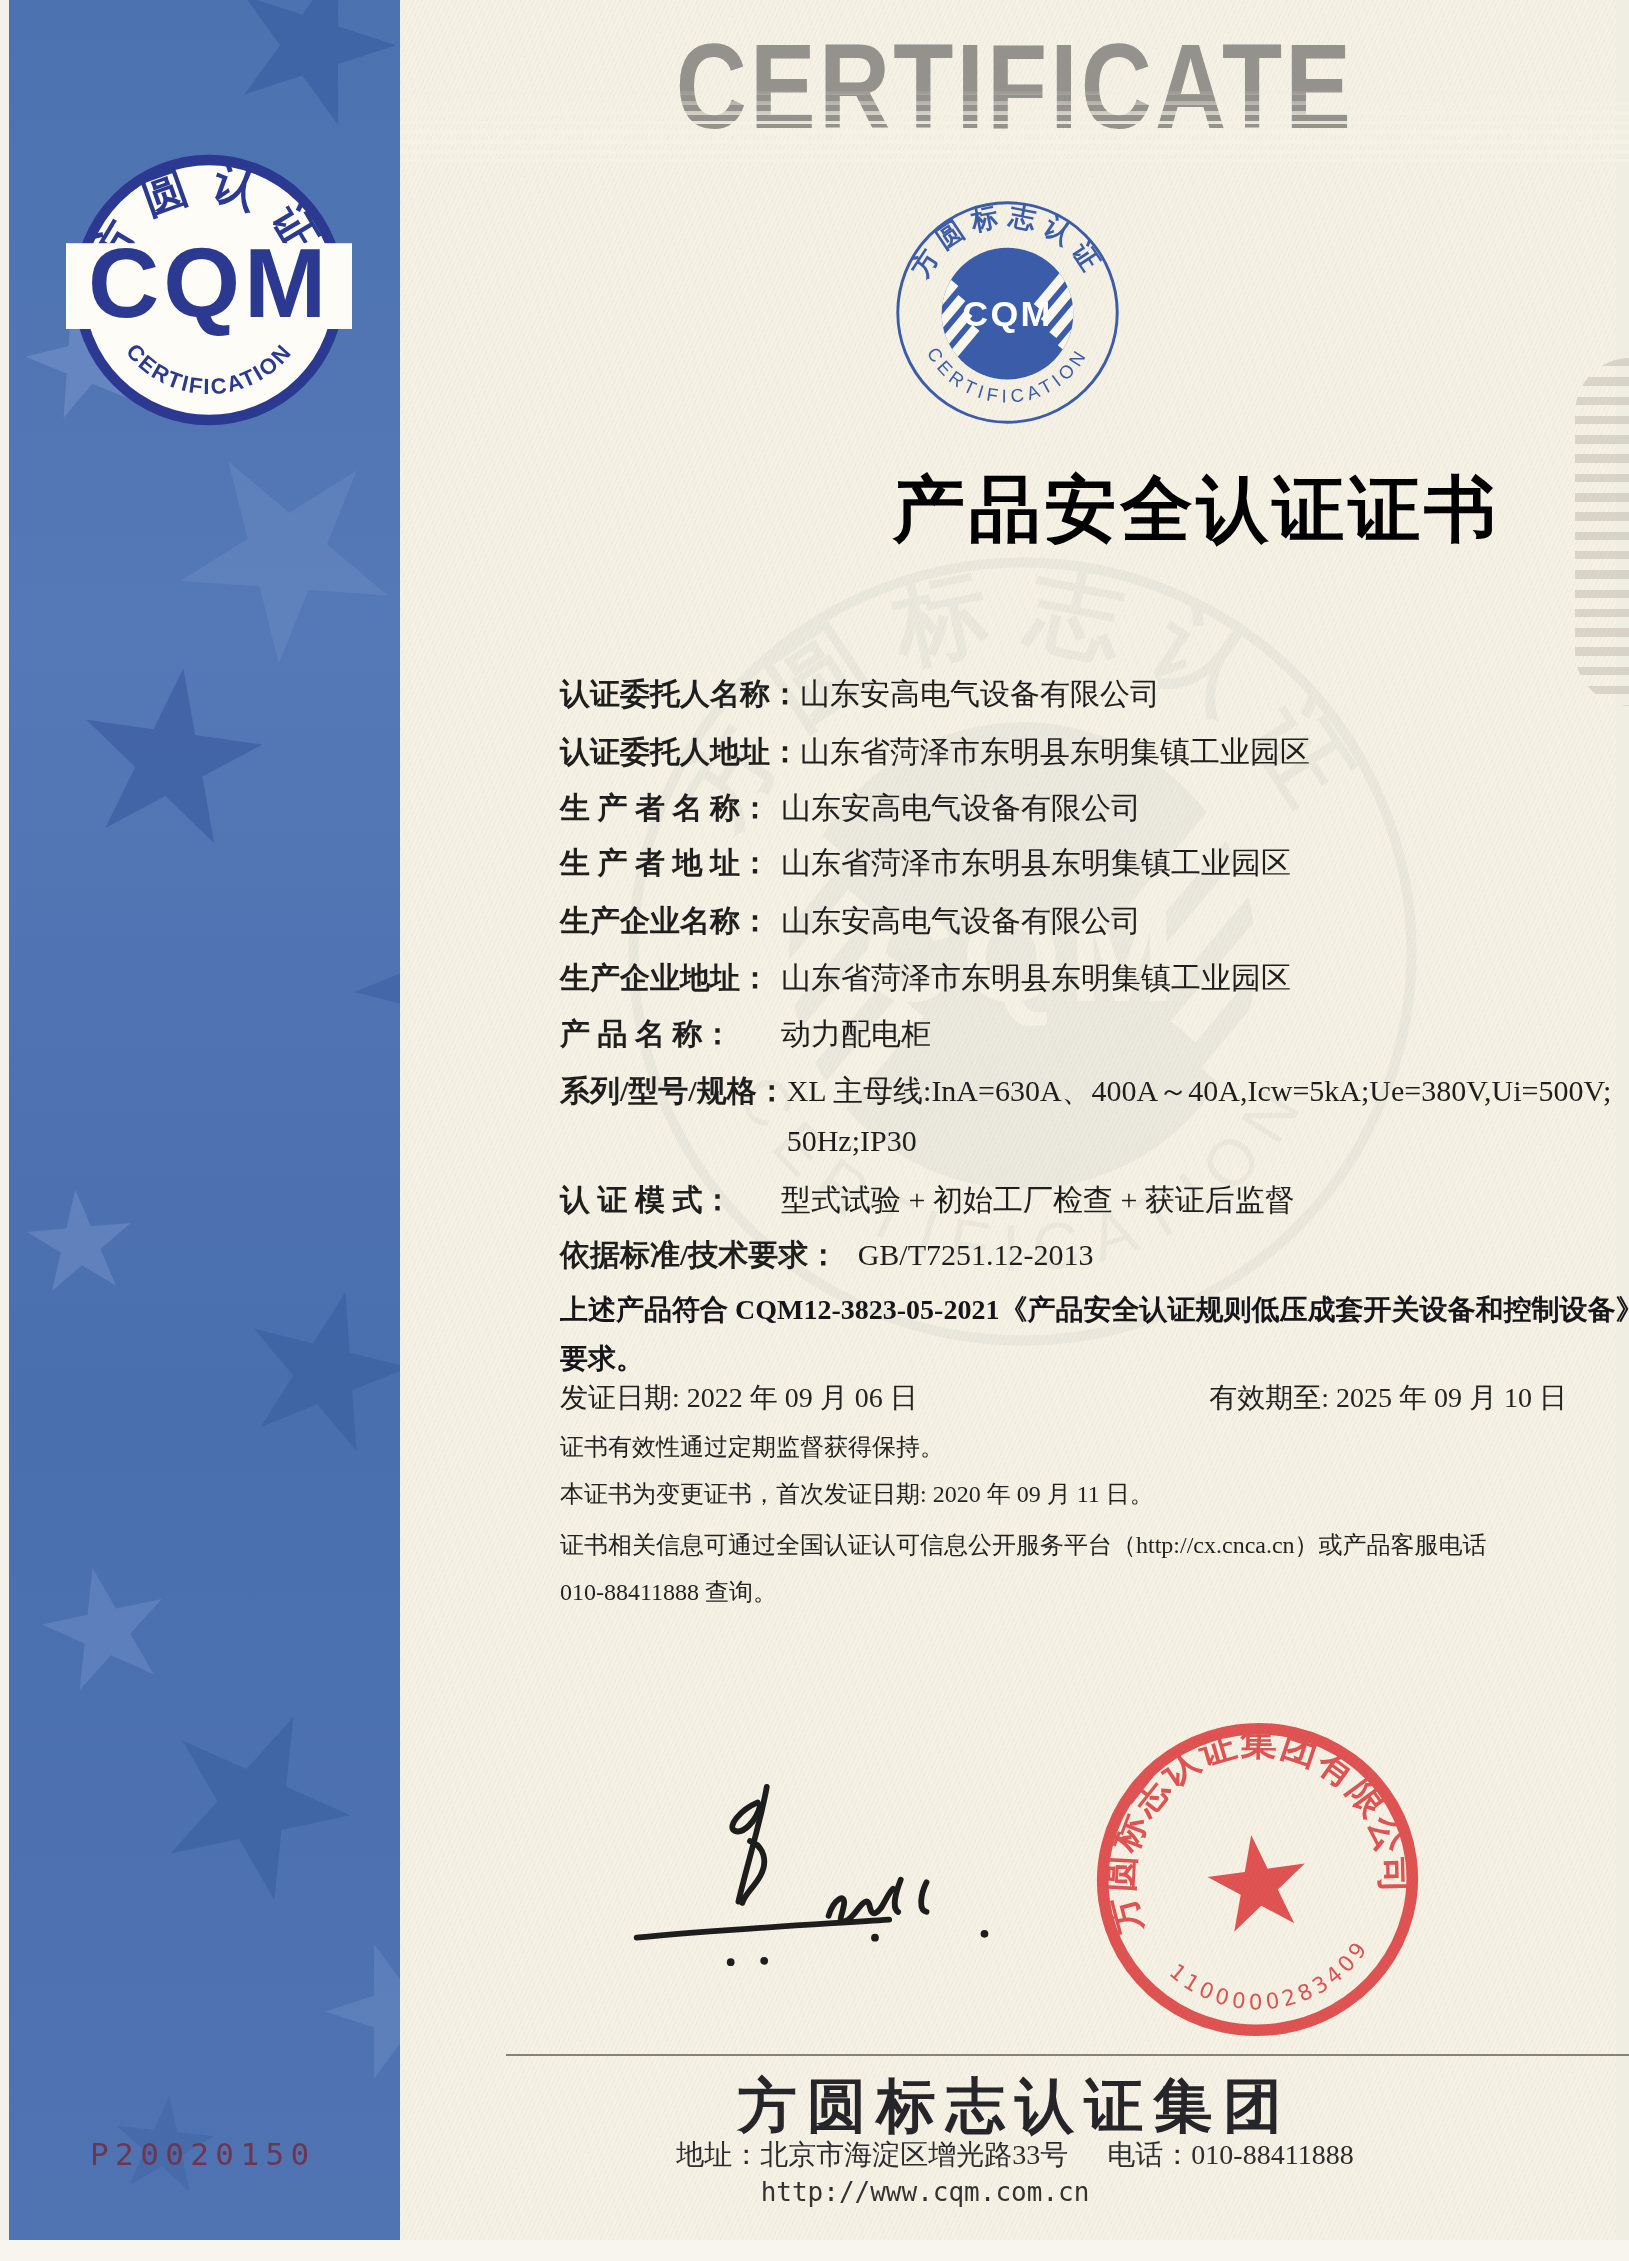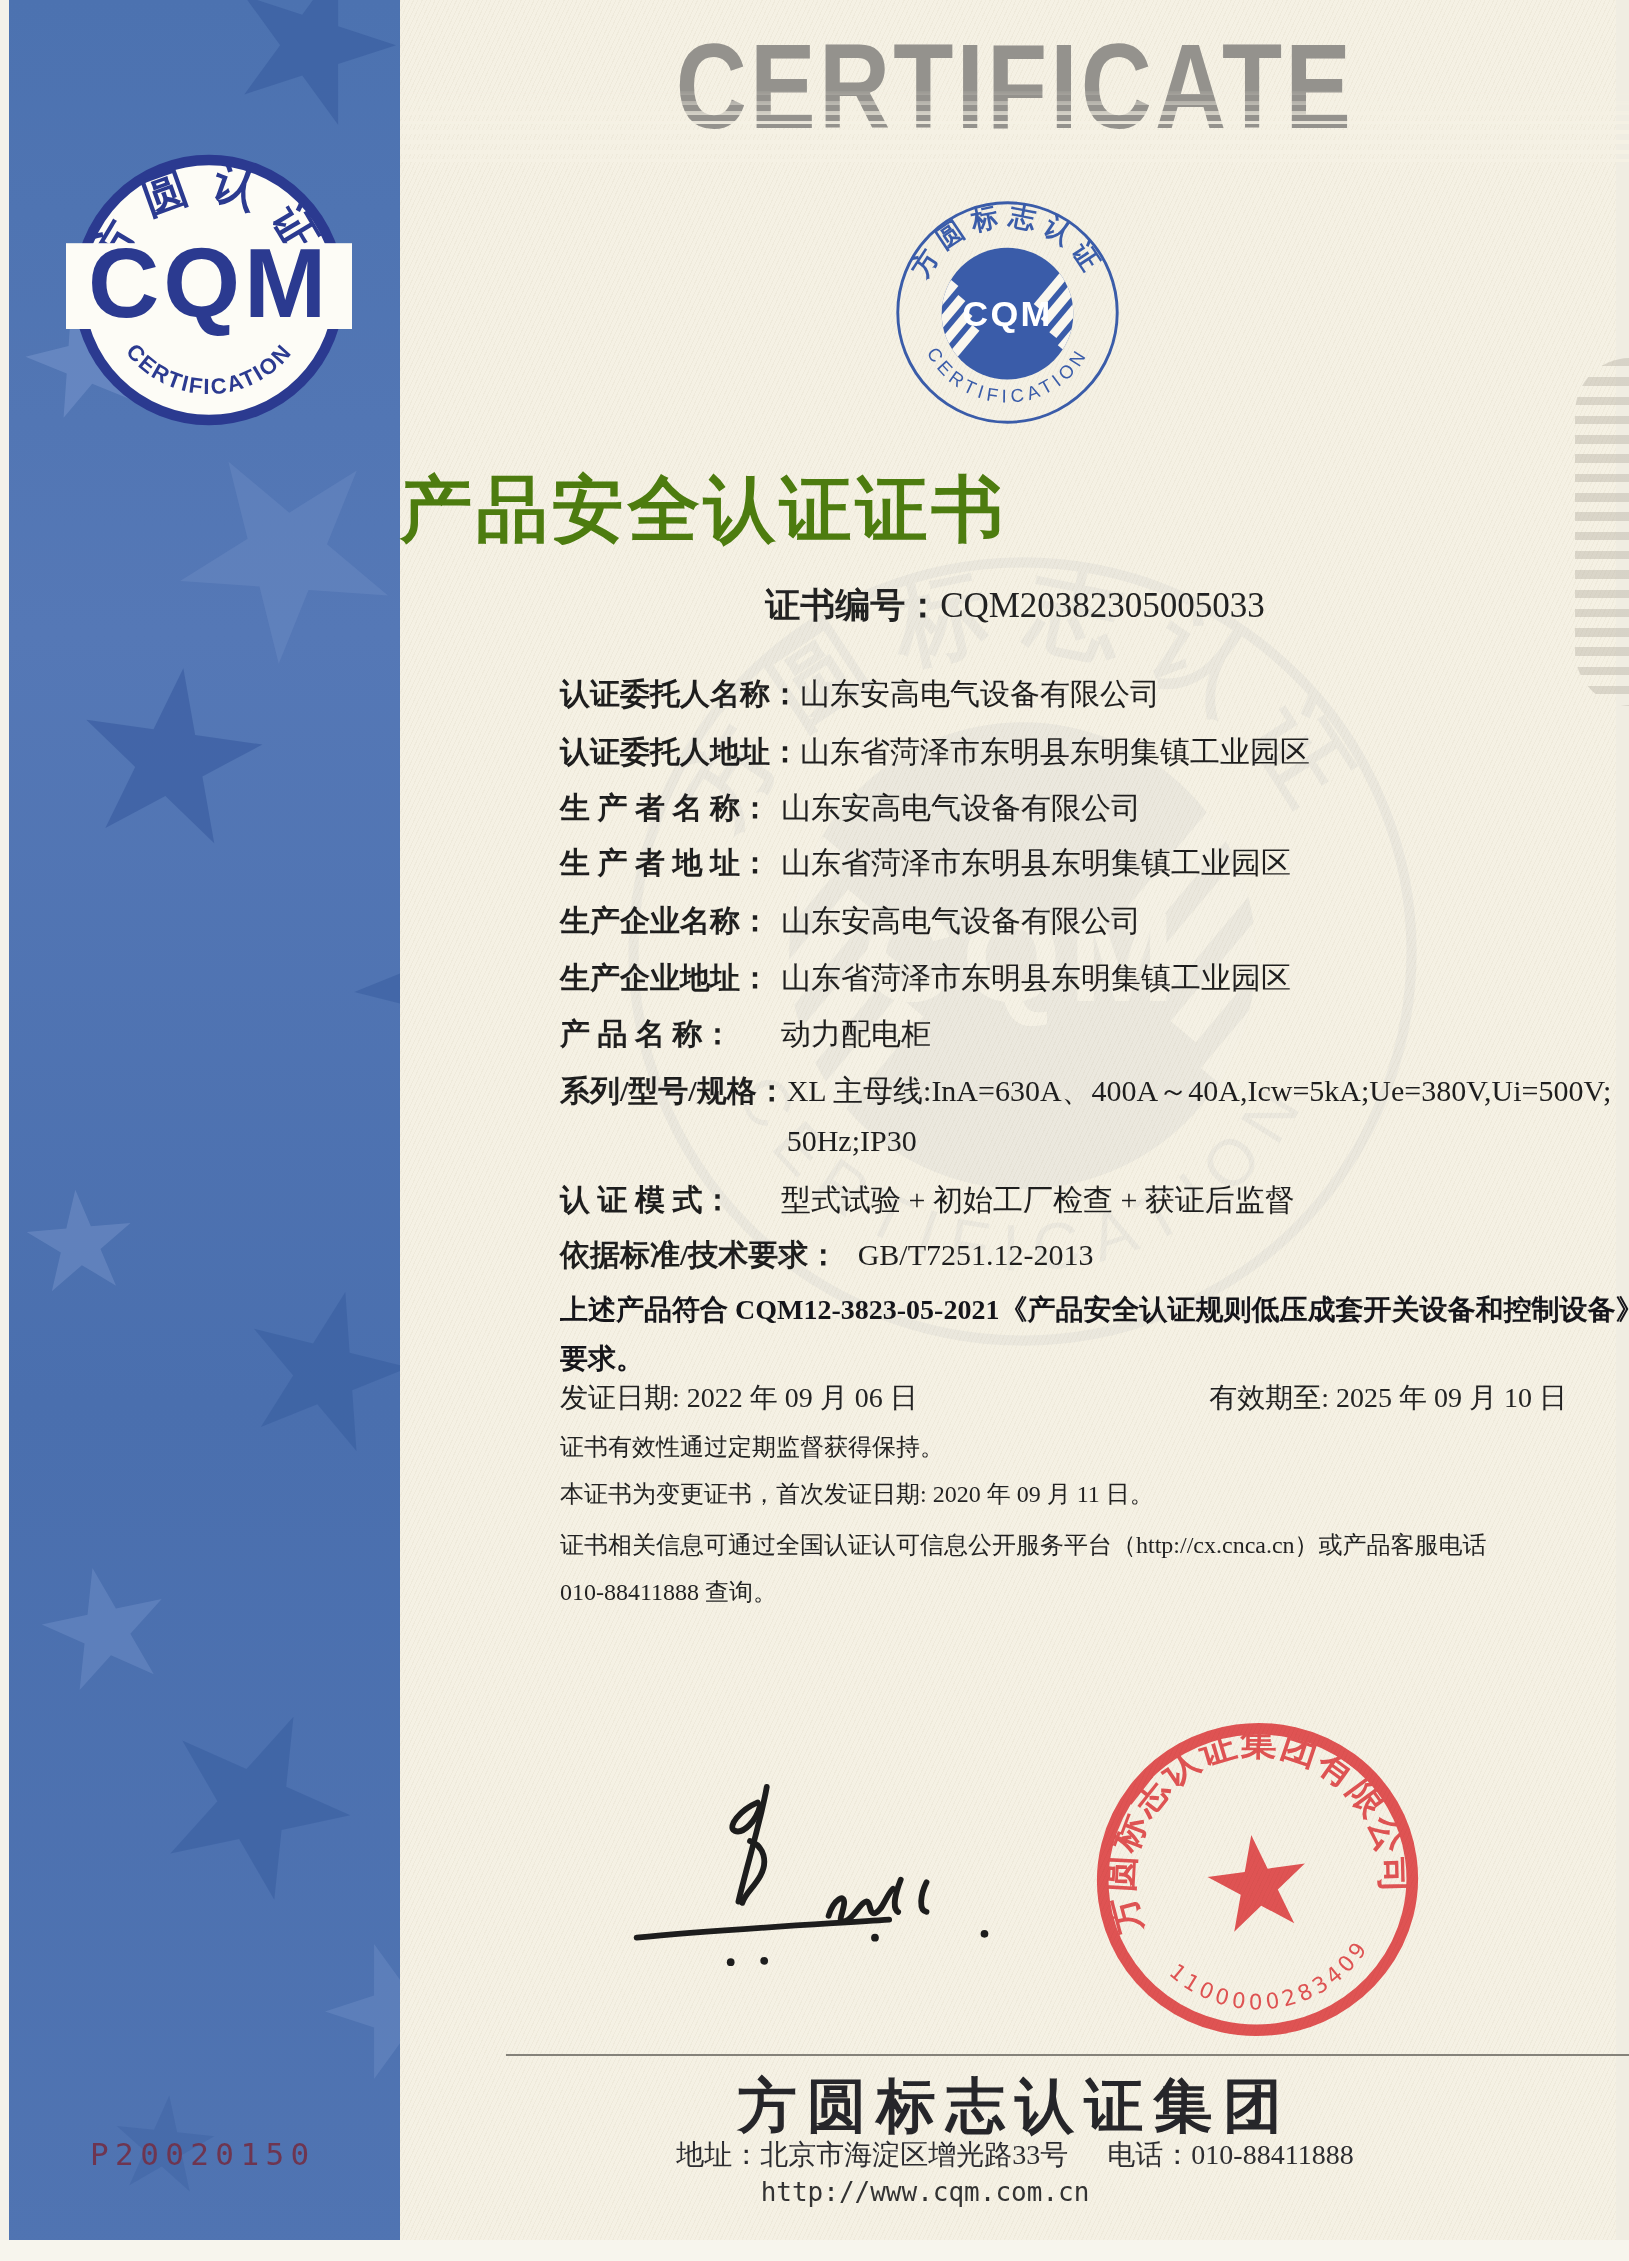--- a/index.html
+++ b/index.html
@@ -25,22 +25,22 @@
           mask-image:linear-gradient(to bottom,transparent 0 18%,#000 62%,#000 100%);}
   .tr-fragment{position:absolute;right:0;top:358px;width:55px;height:348px;opacity:.35;
           border-radius:174px 0 0 174px;
           background:repeating-linear-gradient(180deg,#a8a296 0 8.4px,transparent 8.4px 19.3px);}
   
   .logo-left{position:absolute;left:66px;top:147px;width:286px;height:286px;}
   .logo-center{position:absolute;left:892px;top:197px;width:231px;height:231px;}
   .watermark{position:absolute;left:613px;top:542px;width:819px;height:819px;opacity:0.055;
              filter:grayscale(.6) brightness(1.05);}
   
-  .title{position:absolute;left:400px;top:462px;width:1100px;text-align:left;
-         font-size:72px;font-weight:700;letter-spacing:3.9px;color:#4d7c0f;}
+  .title{position:absolute;left:400px;top:462px;width:1100px;text-align:right;
+         font-size:72px;font-weight:700;letter-spacing:3.9px;color:#000000;}
   .certno{position:absolute;left:400px;top:582px;width:1230px;text-align:center;font-size:35px;color:#222;}
   .certno .lbl{font-weight:700;}
   .row{position:absolute;left:560px;display:flex;font-size:30px;line-height:41px;white-space:nowrap;}
   .row .lbl{font-weight:700;min-width:221px;}
   .row .val{font-weight:400;}
   .spec-val div{line-height:50px;}
   .bold-line{position:absolute;left:560px;font-size:28px;font-weight:700;white-space:nowrap;color:#15151a;}
   .plain{position:absolute;left:560px;font-size:24px;white-space:nowrap;color:#222;}
   .dates{position:absolute;left:560px;top:1379px;width:1007px;display:flex;justify-content:space-between;
          font-size:28px;white-space:nowrap;color:#222;gap:26px;}
@@ -148,23 +148,20 @@
         <use href="#cqm-mark"></use>
       </svg>
   </div>
   <div class="watermark">
     <svg viewBox="0 0 200 200" width="819" height="819">
         <use href="#cqm-mark"></use>
       </svg>
   </div>
 
   <div class="title">产品安全认证证书</div>
-  <div class="certno">
-    <span class="lbl">证书编号：</span><span>CQM20382305005033</span>
-  </div>
 
   <div class="row" style="top:673px">
     <span class="lbl">认证委托人名称：</span>
     <span class="val">山东安高电气设备有限公司</span>
   </div>
   <div class="row" style="top:731px">
     <span class="lbl">认证委托人地址：</span>
     <span class="val">山东省菏泽市东明县东明集镇工业园区</span>
   </div>
   <div class="row" style="top:787px">

